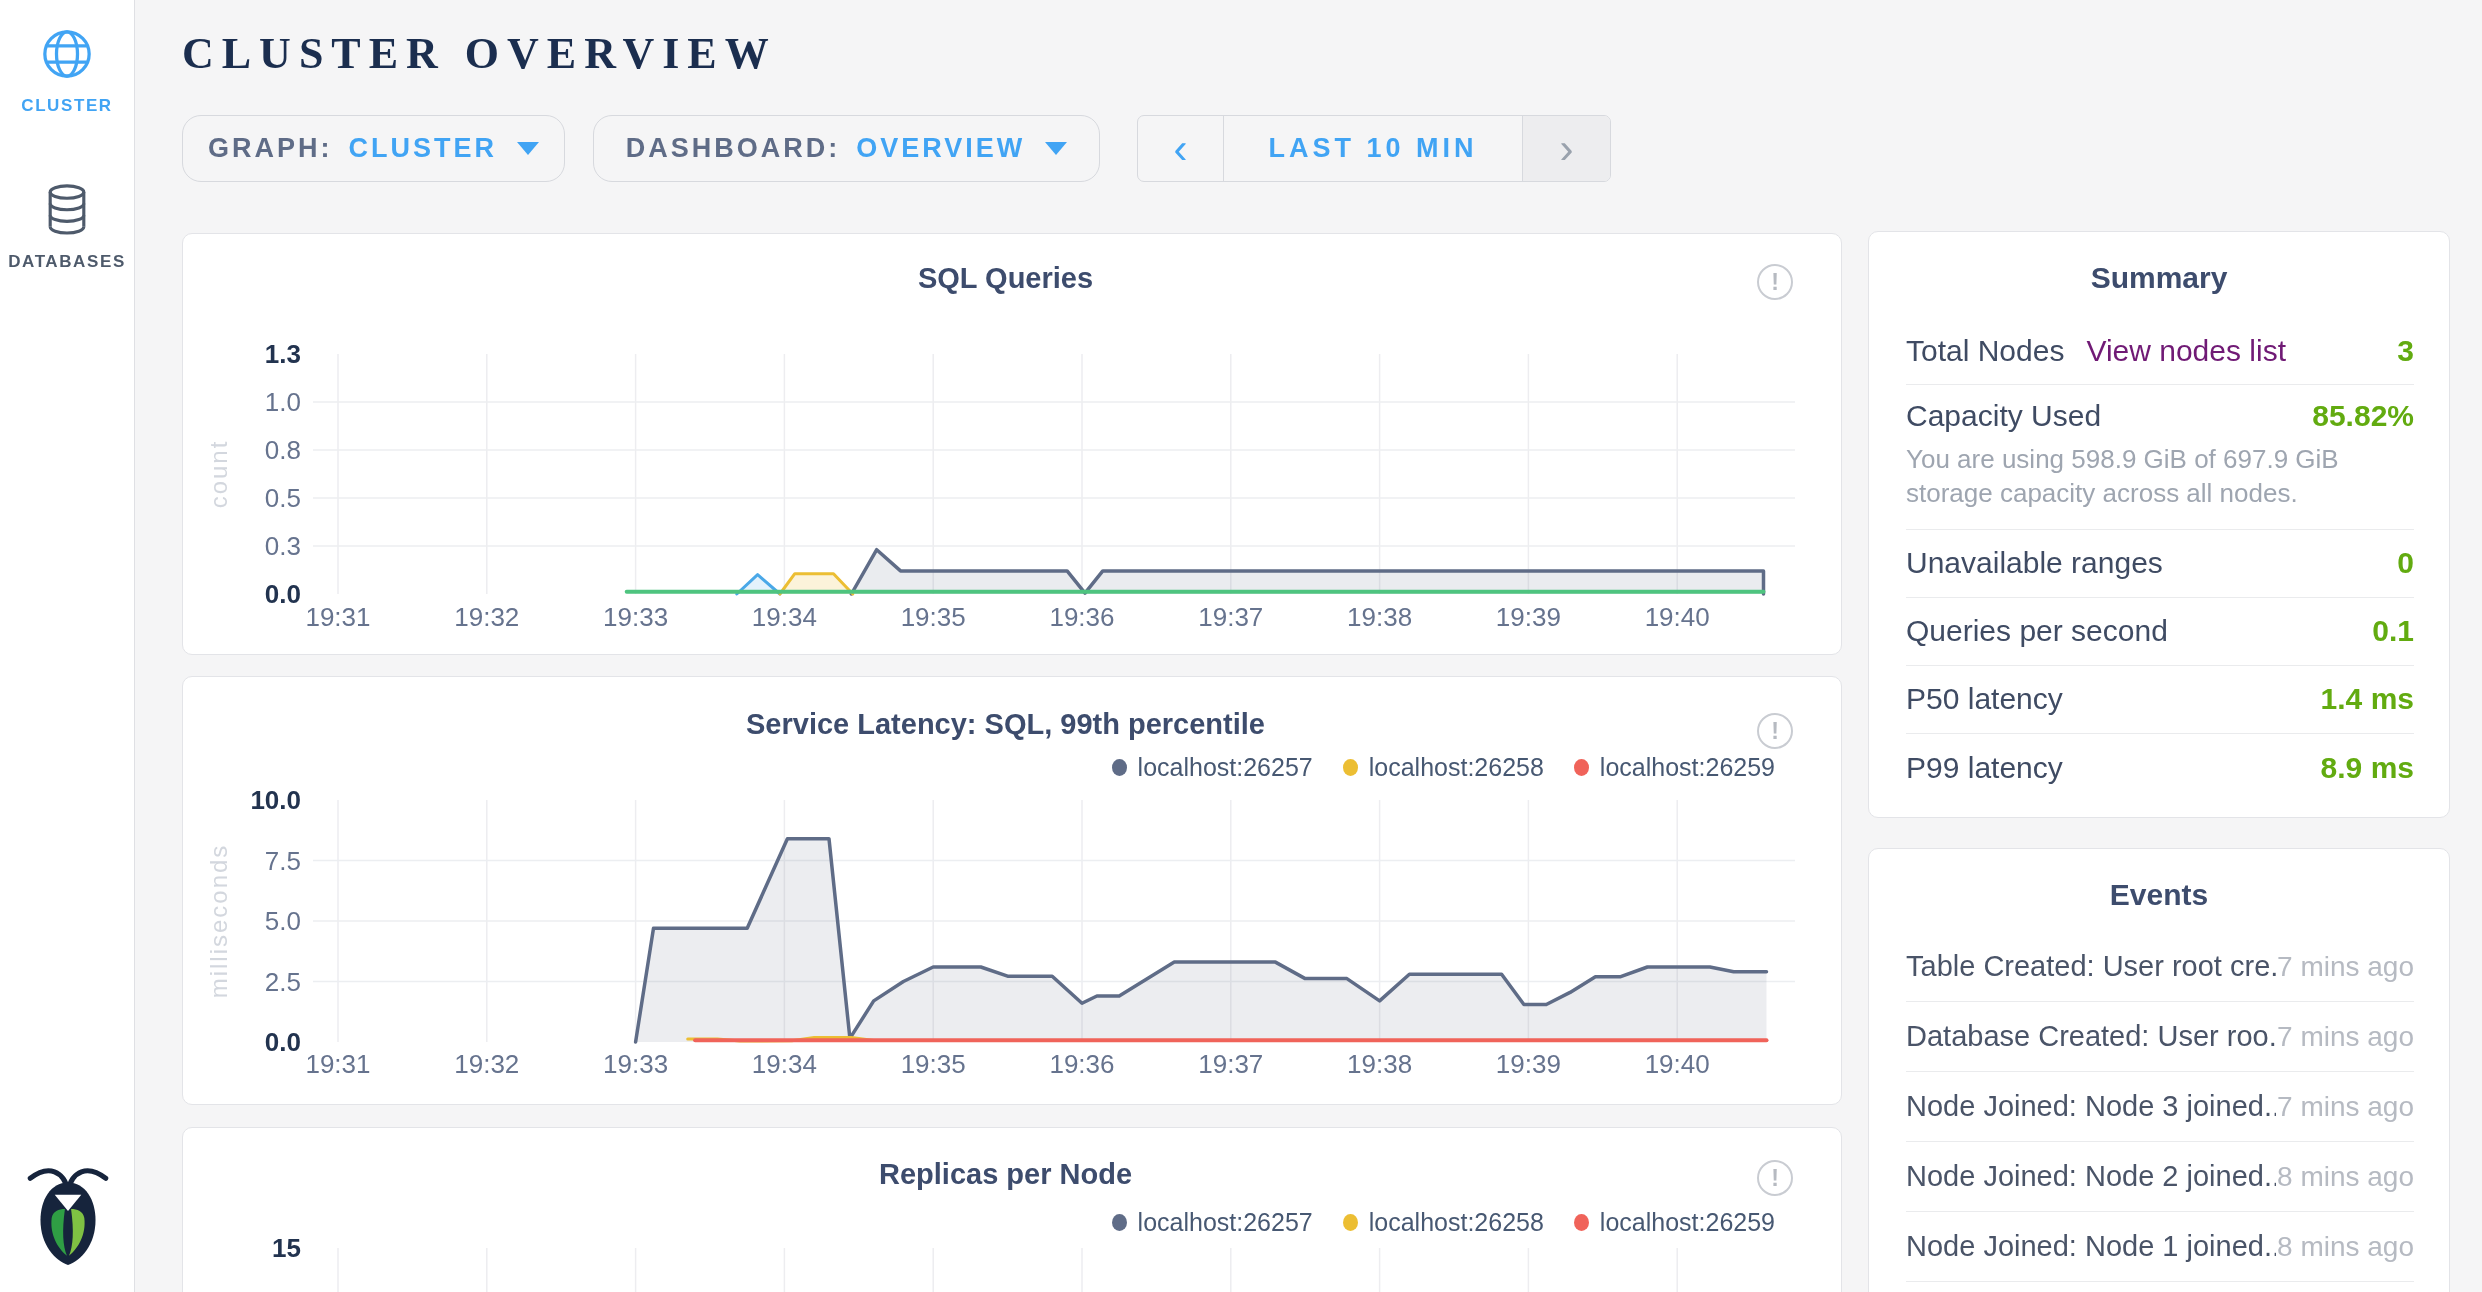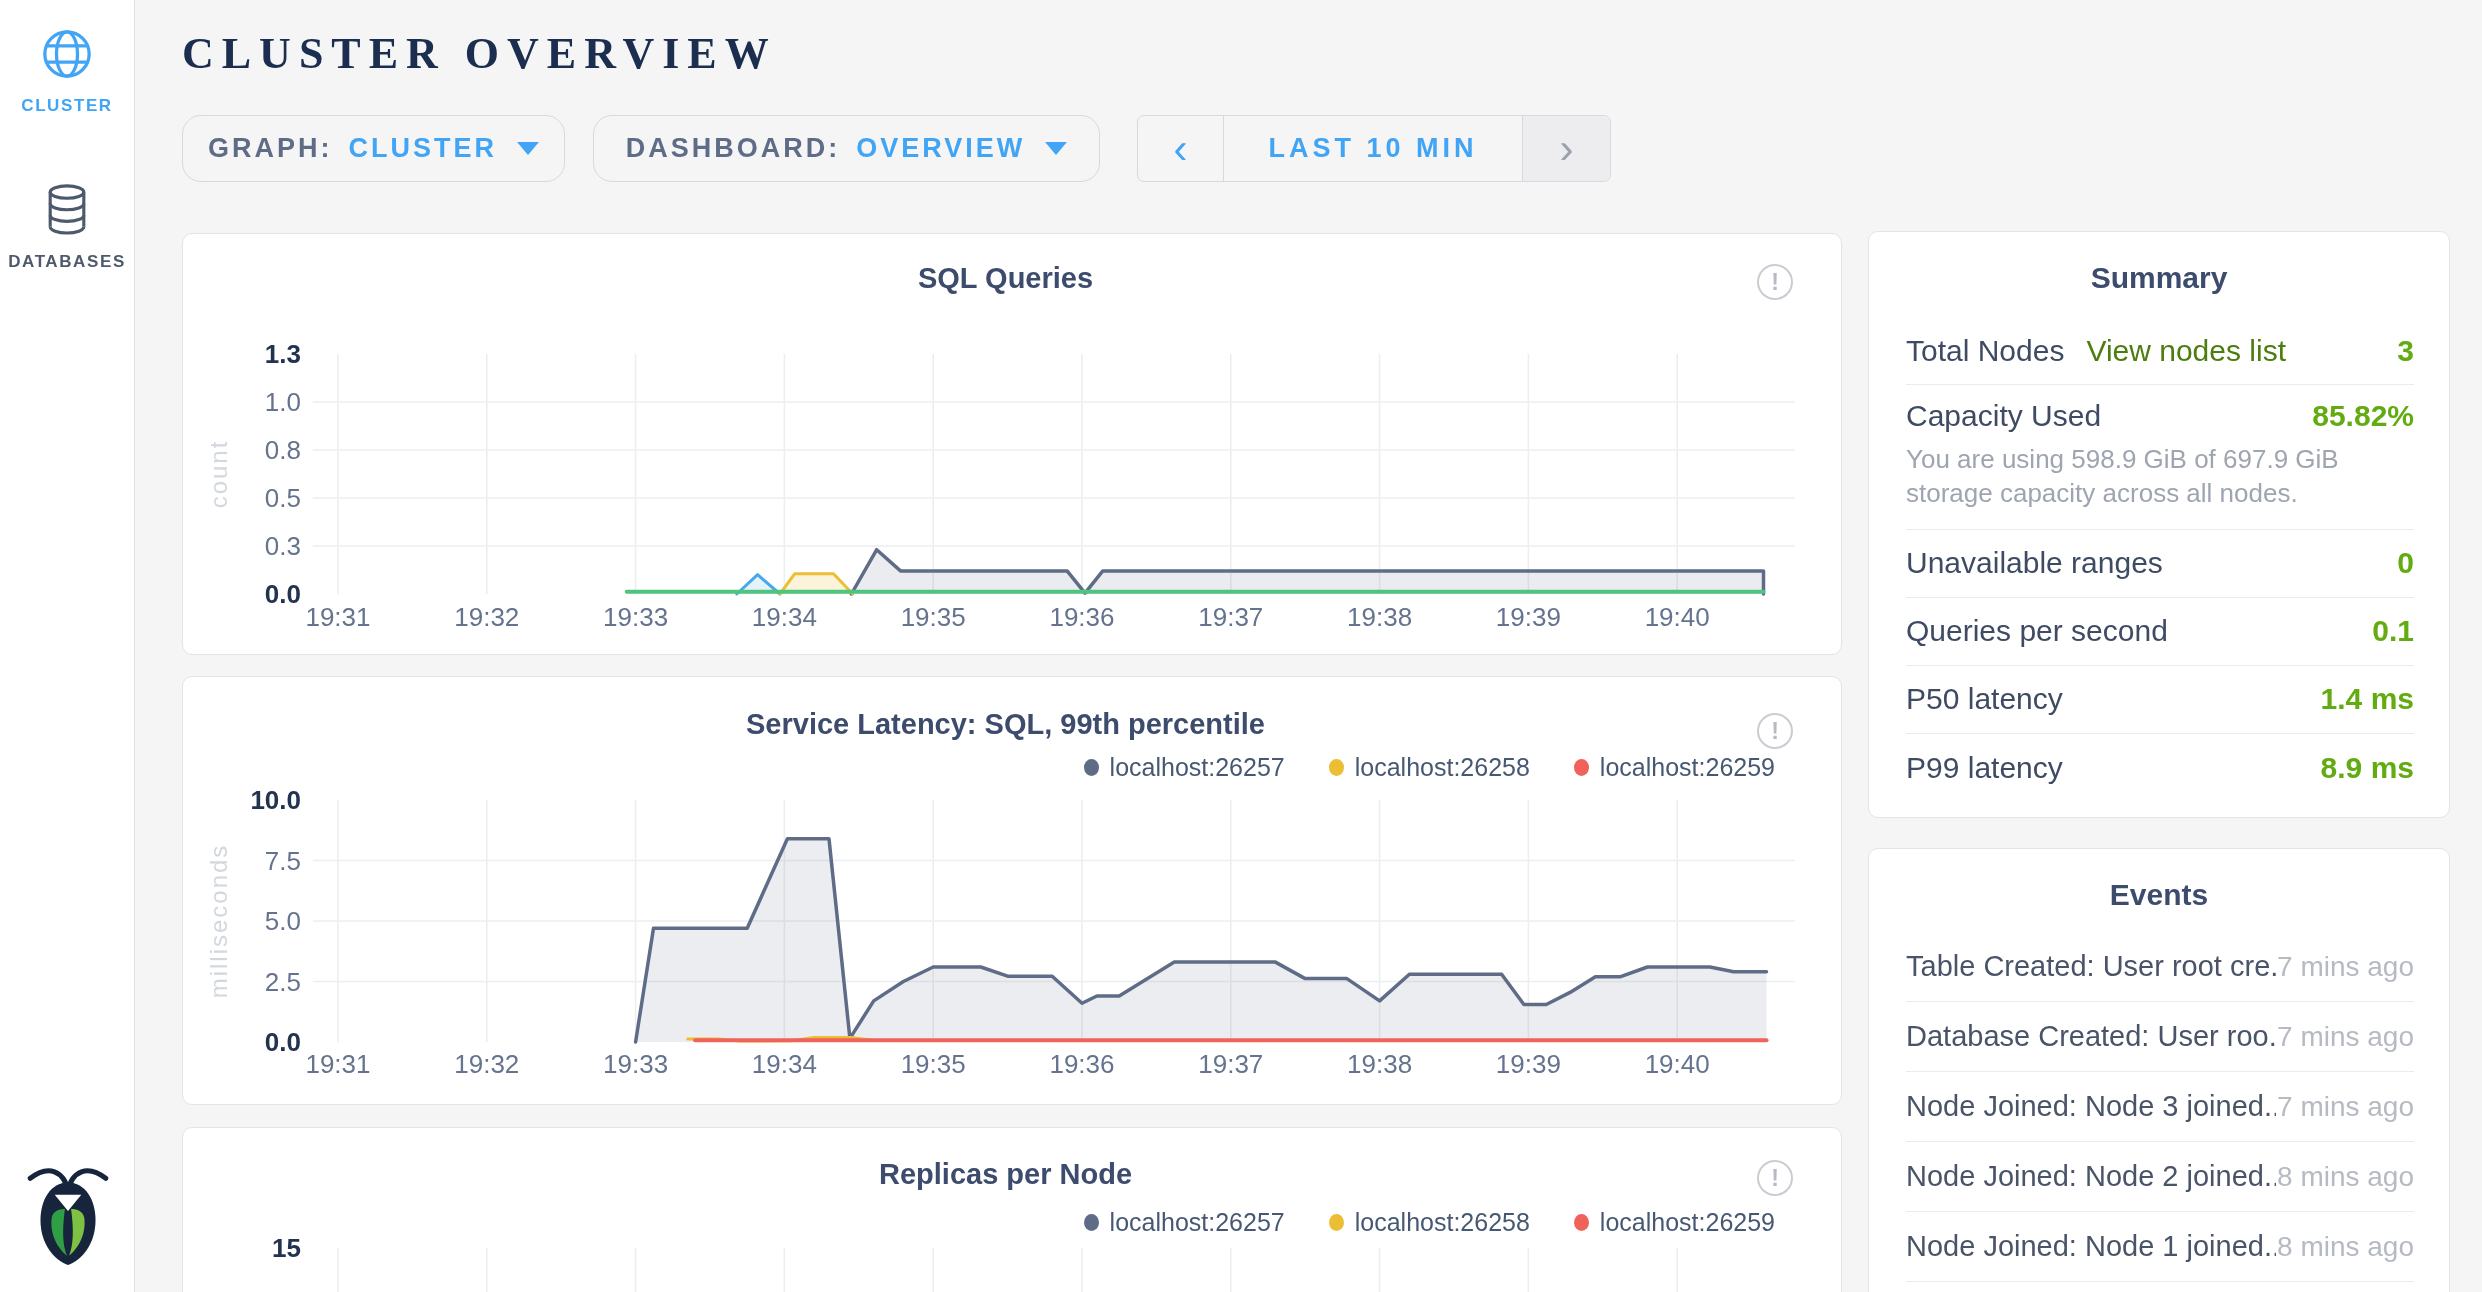--- a/index.html
+++ b/index.html
@@ -71,42 +71,42 @@
   .p1 { left:182px; top:233px;  width:1660px; height:422px; }
   .p2 { left:182px; top:676px;  width:1660px; height:429px; }
   .p3 { left:182px; top:1127px; width:1660px; height:600px; }
   .p1 h3 { top:28px; } .p2 h3 { top:31px; } .p3 h3 { top:30px; }
   .info-icon {
     position:absolute; right:48px; width:36px; height:36px; border-radius:50%;
     border:2.5px solid #c9ccd2; color:#b6bac1; font-size:23px; font-weight:700;
     display:flex; align-items:center; justify-content:center; cursor:pointer;
   }
   .p1 .info-icon { top:30px; } .p2 .info-icon { top:36px; } .p3 .info-icon { top:32px; }
-  .legend { position:absolute; right:66px; display:flex; gap:44px; }
+  .legend { position:absolute; right:66px; display:flex; gap:30px; }
   .p2 .legend { top:76px; } .p3 .legend { top:80px; }
   .legend-item { display:flex; align-items:center; font-size:25px; color:#475872; }
   .legend-dot { width:15px; height:17px; border-radius:50%; margin-right:11px; display:inline-block; }
   svg.plot { position:absolute; left:0; top:0; }
   svg.plot text.xt { fill:#66738e; font-size:26px; }
   svg.plot text.yt { fill:#66738e; font-size:26px; }
   svg.plot text.yt.em { fill:#22334f; font-weight:700; }
   svg.plot text.unit { fill:#d3d7de; font-size:24px; letter-spacing:2px; }
   
   .summary-panel { left:1868px; top:231px; width:582px; height:587px; }
   .events-panel  { left:1868px; top:848px; width:582px; height:660px; }
   .side-title {
     text-align:center; font-size:30px; font-weight:700; color:#3d4c6d; padding-top:29px;
   }
   .summary-rows { margin:22px 35px 0 37px; }
   .s-row { display:flex; align-items:center; justify-content:space-between;
            min-height:68px; border-bottom:1px solid #eaebed; }
   .s-row:last-child { border-bottom:none; }
   .s-row.capacity { flex-wrap:wrap; padding:14px 0 18px; }
   .s-label { font-size:30px; color:#3f4b63; }
-  .s-link { font-size:30px; color:#4d7c0f; margin-right:auto; margin-left:22px; cursor:pointer; }
+  .s-link { font-size:30px; color:#701a75; margin-right:auto; margin-left:22px; cursor:pointer; }
   .s-value { font-size:30px; font-weight:700; color:#62ab10; white-space:nowrap; }
   .s-caption { width:100%; margin-top:10px; font-size:26px; line-height:1.3; color:#9ea5b0; }
   .event-rows { margin:20px 35px 0 37px; }
   .e-row { display:flex; align-items:center; justify-content:space-between;
            height:70px; border-bottom:1px solid #eaebed; }
   .e-title { font-size:29px; color:#4a5468; white-space:nowrap; overflow:hidden; max-width:370px; }
   .e-time { font-size:28px; color:#b6bac2; white-space:nowrap; }
 </style>
 </head>
 <body>

